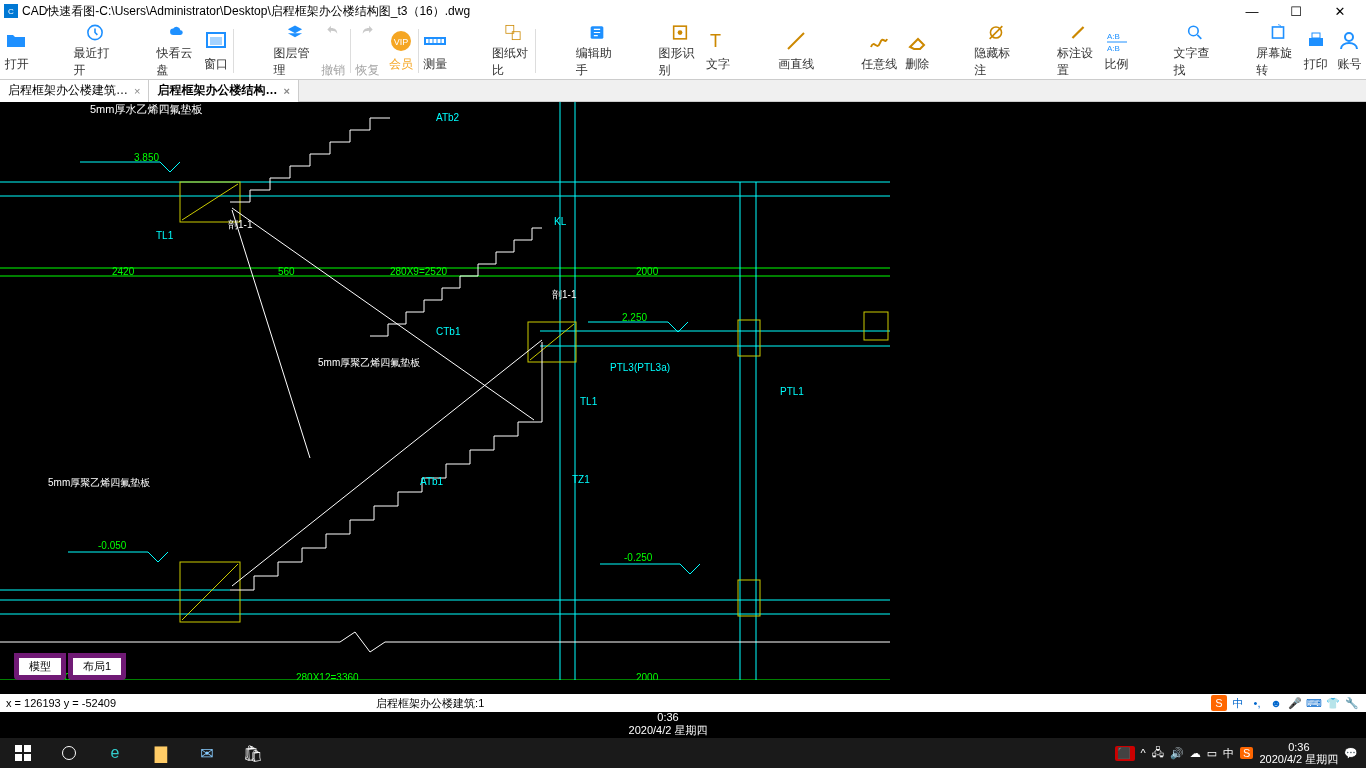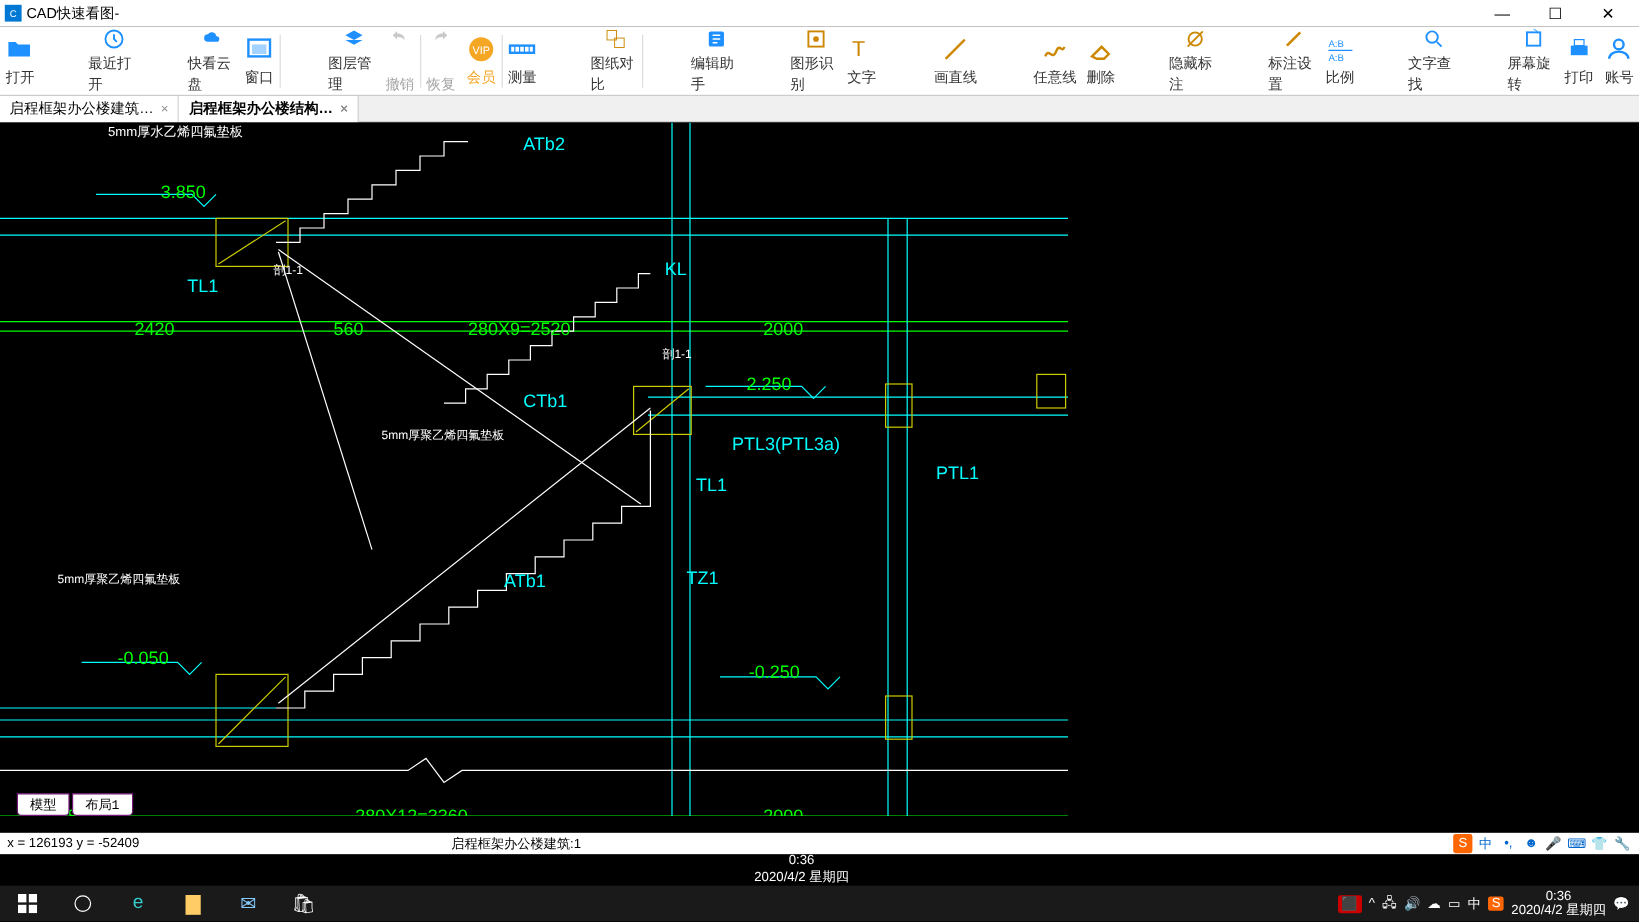--- a/index.html
+++ b/index.html
@@ -21,27 +21,27 @@
 
 
 .tabs { height: 22px; background: #f0f0f0; display: flex; align-items: center; font-size: 12px; border-bottom: 1px solid #ccc; }
 .tab { padding: 0 8px; height: 22px; display: flex; align-items: center; background: #fff; border-right: 1px solid #ccc; cursor: pointer; max-width: 165px; }
 .tab.active { font-weight: bold; }
 .tab .close { margin-left: 6px; font-size: 11px; color: #888; }
 
 
 .canvas { position: relative; width: 1366px; height: 578px; background: #000; overflow: hidden; }
 .canvas svg { position: absolute; top: 0; left: 0; }
-.lbl { position: absolute; color: #0ff; font-size: 15px; white-space: nowrap; font-family: Arial; }
+.lbl { position: absolute; color: #0ff; font-size: 10px; white-space: nowrap; font-family: Arial; }
 .lbl.dim { color: #0f0; }
 .lbl.w { color: #fff; }
 
 
 .btabs { position: absolute; left: 14px; bottom: 88px; display: flex; font-size: 11px; }
-.btab { background: #fff; color: #000; padding: 1px 10px; border: 1px solid #701a75; cursor: pointer; border-radius: 0 0 4px 4px; margin-right: 2px; font-family: Liberation Mono, monospace; }
+.btab { background: #fff; color: #000; padding: 1px 10px; border: 5px solid #701a75; cursor: pointer; border-radius: 0 0 4px 4px; margin-right: 2px; }
 
 
 .status { position: absolute; bottom: 56px; left: 0; right: 0; height: 18px; background: #fff; display: flex; align-items: center; font-size: 11px; padding: 0 6px; }
 .status .mid { margin-left: 260px; }
 .status .right { margin-left: auto; display: flex; gap: 3px; align-items: center; }
 .sicon { width: 16px; height: 16px; display: inline-flex; align-items: center; justify-content: center; font-size: 11px; }
 
 
 .timep { position: absolute; bottom: 30px; left: 0; right: 0; height: 26px; background: #000; color: #fff; display: flex; align-items: center; justify-content: flex-end; padding-right: 30px; font-size: 11px; flex-direction: column; }
 
@@ -53,20 +53,21 @@
 .tkright { margin-left: auto; display: flex; align-items: center; gap: 6px; padding-right: 8px; color: #fff; font-size: 11px; }
 .tkright .datetime { text-align: center; line-height: 1.1; }
 </style>
 </head>
 <body>
 
 <div class="titlebar">
   <span class="app-icon">C</span>
   <span>CAD快速看图</span>
   <span> - </span>
+  <span>C:\Users\Administrator\Desktop\启程框架办公楼结构图_t3（16）.dwg</span>
   <div class="winctrl">
     <span>—</span>
     <span>☐</span>
     <span>✕</span>
   </div>
 </div>
 
 <div class="toolbar" id="toolbar">
     <div class="tbtn">
       <svg viewBox="0 0 24 24">

